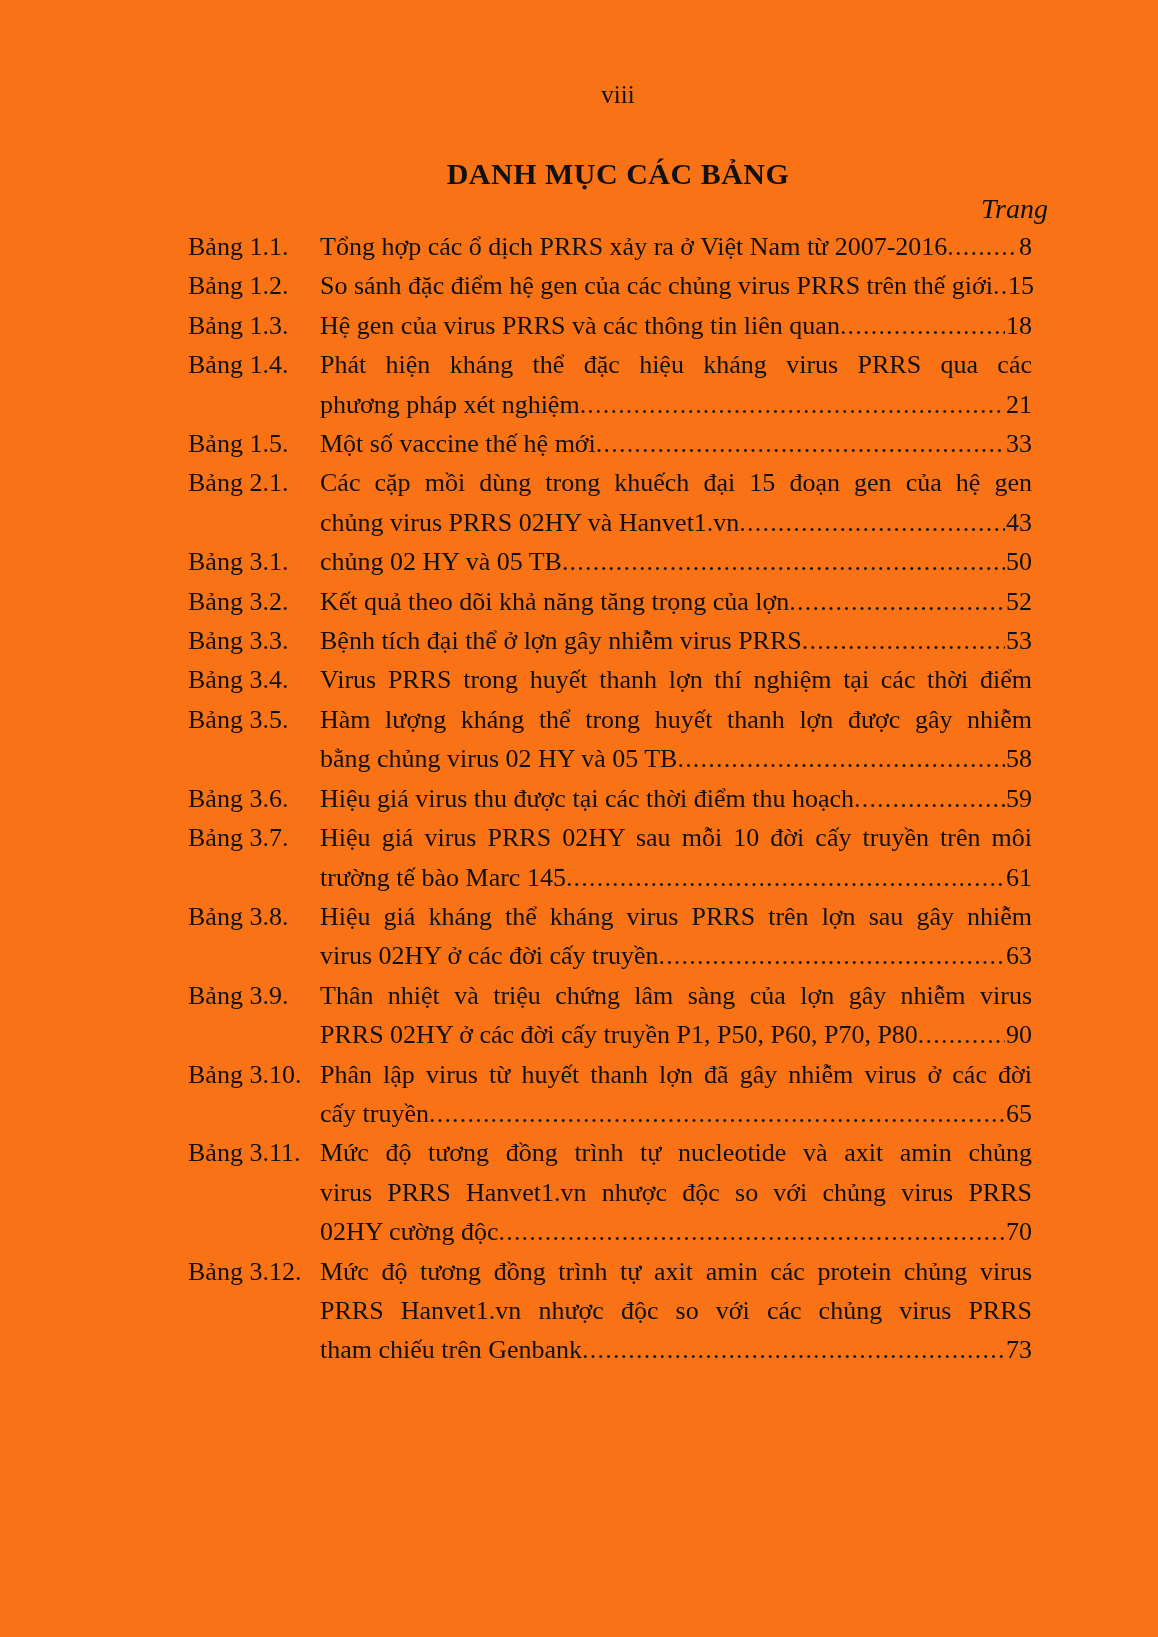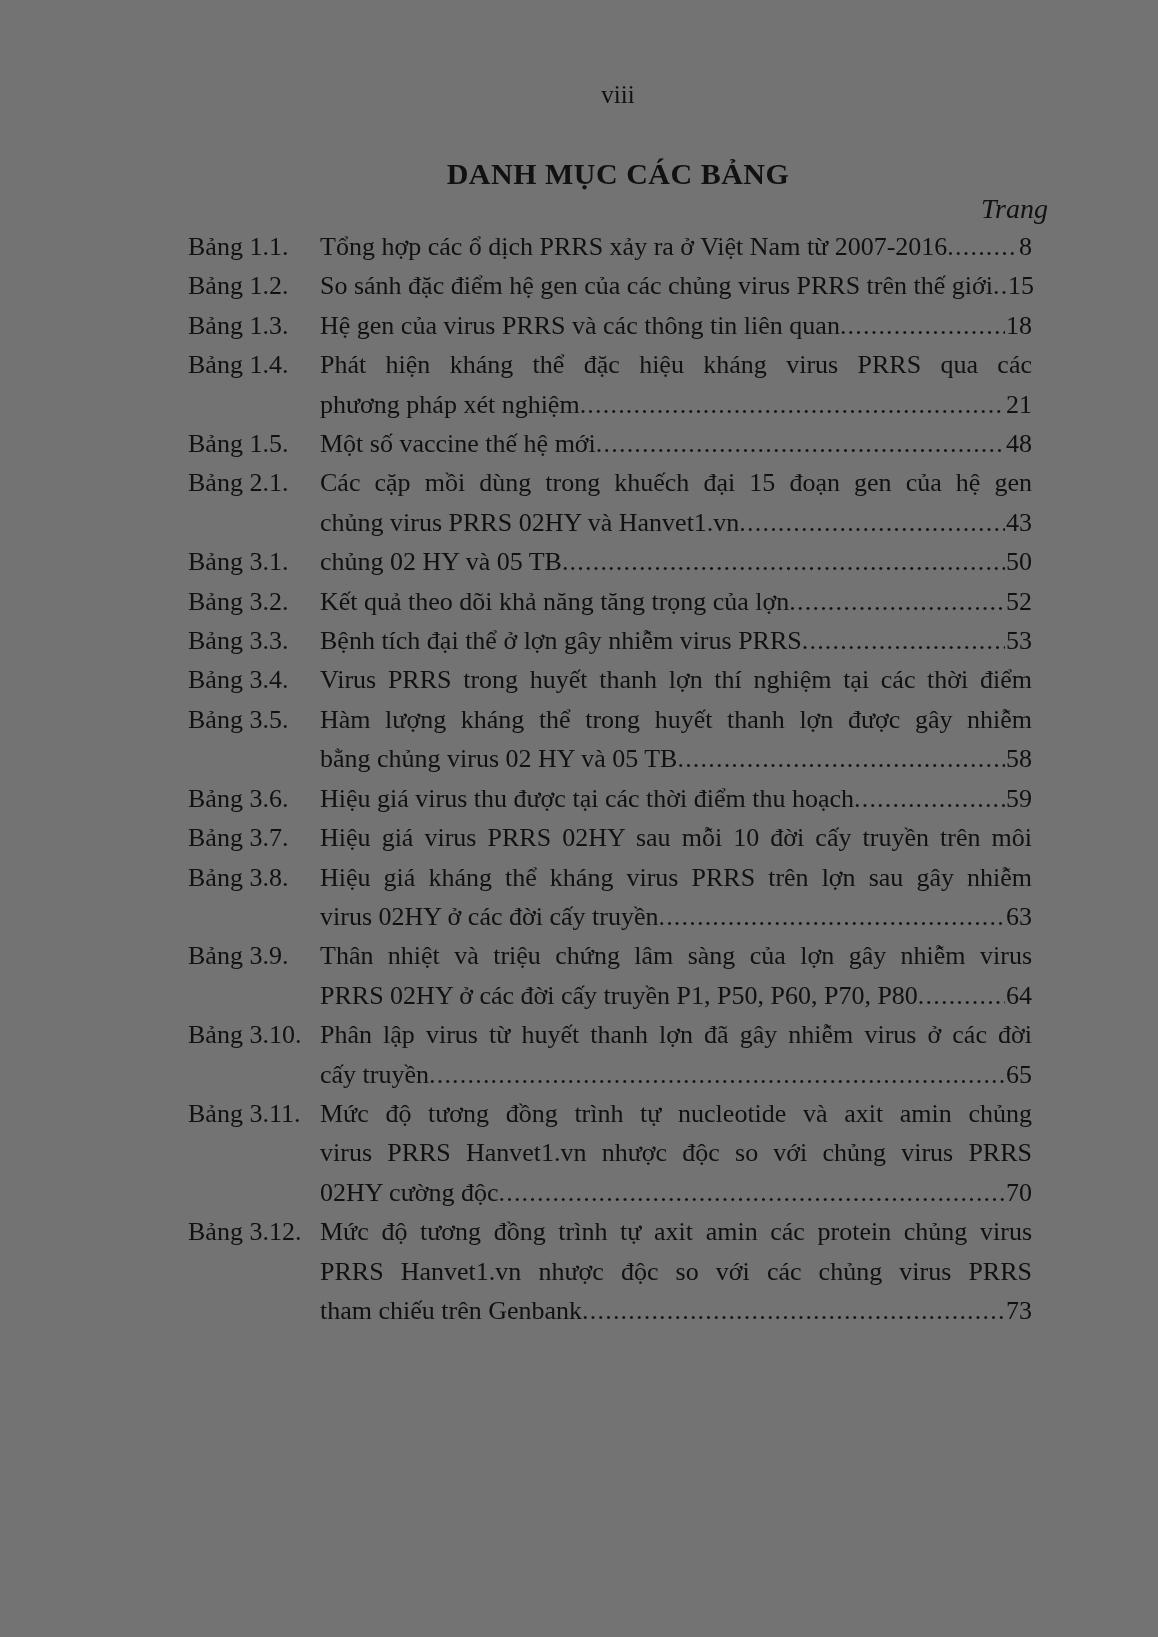--- a/index.html
+++ b/index.html
@@ -4,21 +4,21 @@
 <style>
   html, body { margin: 0; padding: 0; }
   body {
     width: 1158px; height: 1637px;
     background: #ffffff;
     position: relative;
     font-family: "Liberation Serif", "DejaVu Serif", serif;
     color: #111111;
     overflow: hidden;
   }
-  .page-sheet { position: absolute; inset: 0; background: #737373; }
+  .page-sheet { position: absolute; inset: 0; background: #f97316; }
 
   .folio {
     position: absolute; top: 80px; left: 188px; width: 860px;
     text-align: center; font-size: 25px; line-height: 30px;
   }
   .doc-title {
     position: absolute; top: 156px; left: 188px; width: 860px;
     text-align: center; font-weight: bold; font-size: 30px; line-height: 36px;
     letter-spacing: 0.5px;
   }
@@ -101,21 +101,21 @@
             <span class="pagenum">21</span>
           </div>
         </div>
       </div>
       <div class="entry">
         <div class="label">Bảng 1.5.</div>
         <div class="content">
           <div class="line">
             <span class="text">Một số vaccine thế hệ mới</span>
             <span class="leader"></span>
-            <span class="pagenum">48</span>
+            <span class="pagenum">33</span>
           </div>
         </div>
       </div>
       <div class="entry">
         <div class="label">Bảng 2.1.</div>
         <div class="content">
           <div class="line justify">
             <span class="text">Các cặp mồi dùng trong khuếch đại 15 đoạn gen của hệ gen</span>
           </div>
           <div class="line">
@@ -185,20 +185,25 @@
             <span class="pagenum">59</span>
           </div>
         </div>
       </div>
       <div class="entry">
         <div class="label">Bảng 3.7.</div>
         <div class="content">
           <div class="line justify">
             <span class="text">Hiệu giá virus PRRS 02HY sau mỗi 10 đời cấy truyền trên môi</span>
           </div>
+          <div class="line">
+            <span class="text">trường tế bào Marc 145</span>
+            <span class="leader"></span>
+            <span class="pagenum">61</span>
+          </div>
         </div>
       </div>
       <div class="entry">
         <div class="label">Bảng 3.8.</div>
         <div class="content">
           <div class="line justify">
             <span class="text">Hiệu giá kháng thể kháng virus PRRS trên lợn sau gây nhiễm</span>
           </div>
           <div class="line">
             <span class="text">virus 02HY ở các đời cấy truyền</span>
@@ -209,21 +214,21 @@
       </div>
       <div class="entry">
         <div class="label">Bảng 3.9.</div>
         <div class="content">
           <div class="line justify">
             <span class="text">Thân nhiệt và triệu chứng lâm sàng của lợn gây nhiễm virus</span>
           </div>
           <div class="line">
             <span class="text">PRRS 02HY ở các đời cấy truyền P1, P50, P60, P70, P80</span>
             <span class="leader"></span>
-            <span class="pagenum">64</span>
+            <span class="pagenum">90</span>
           </div>
         </div>
       </div>
       <div class="entry">
         <div class="label">Bảng 3.10.</div>
         <div class="content">
           <div class="line justify">
             <span class="text">Phân lập virus từ huyết thanh lợn đã gây nhiễm virus ở các đời</span>
           </div>
           <div class="line">

